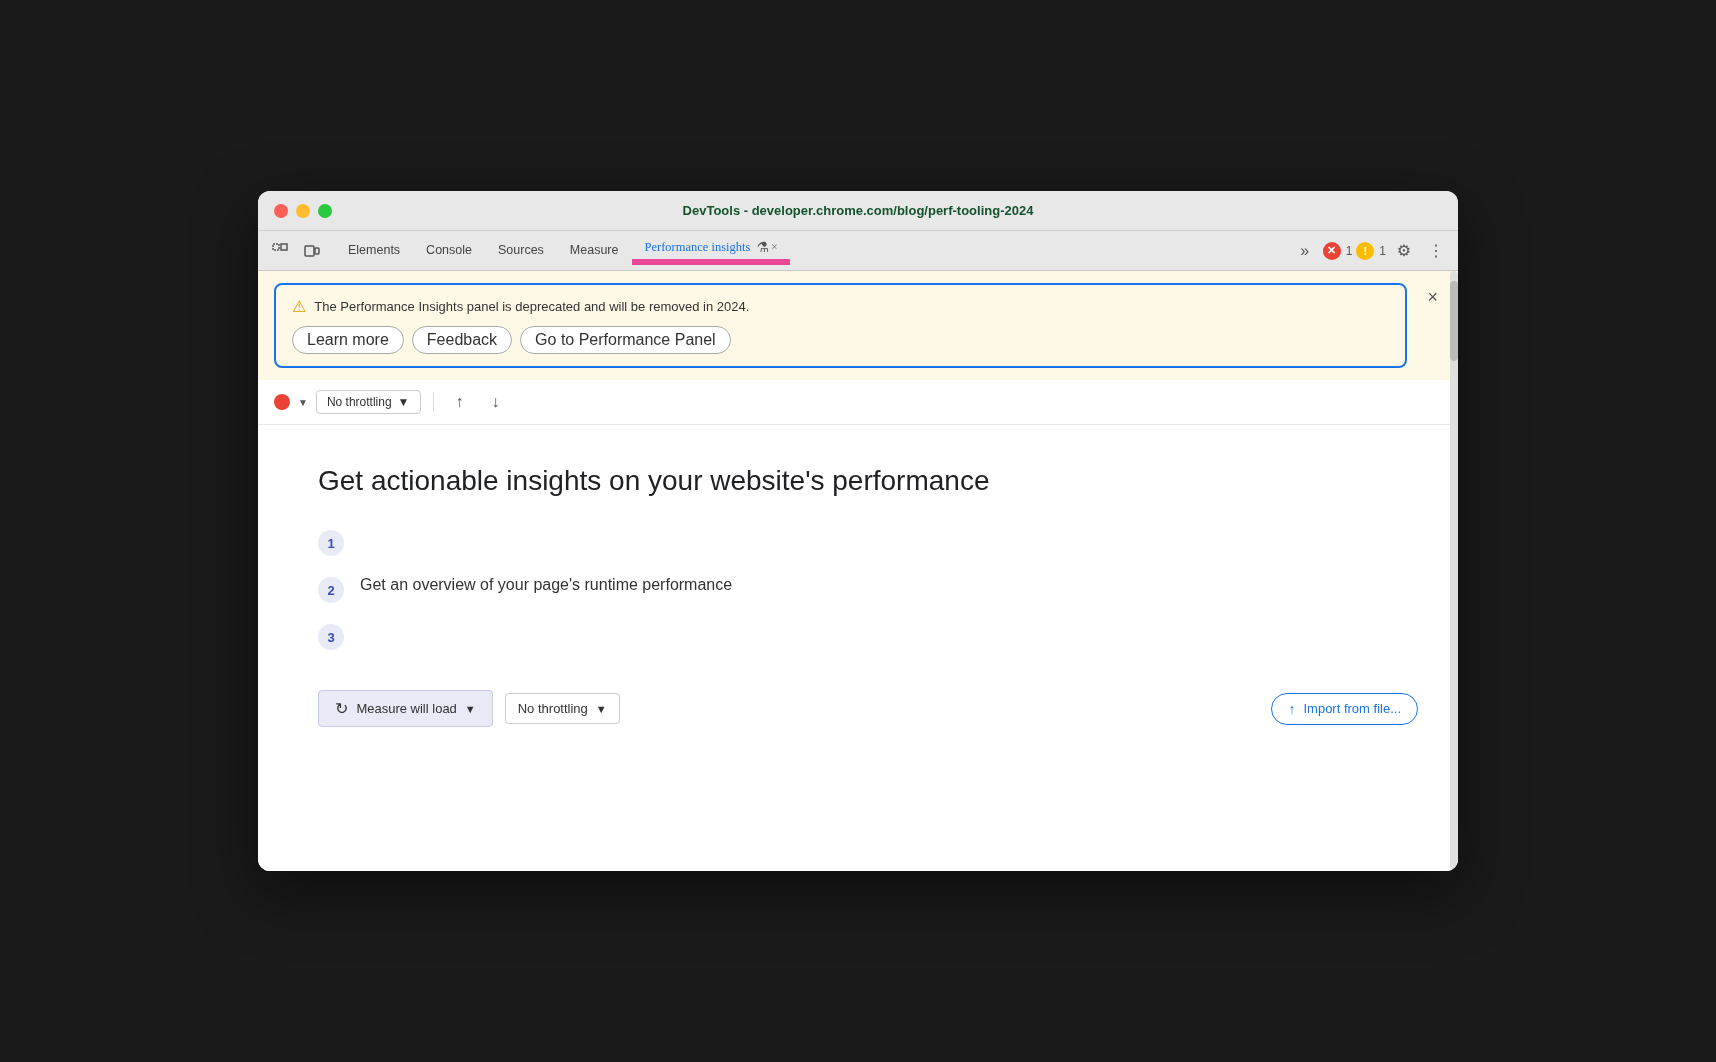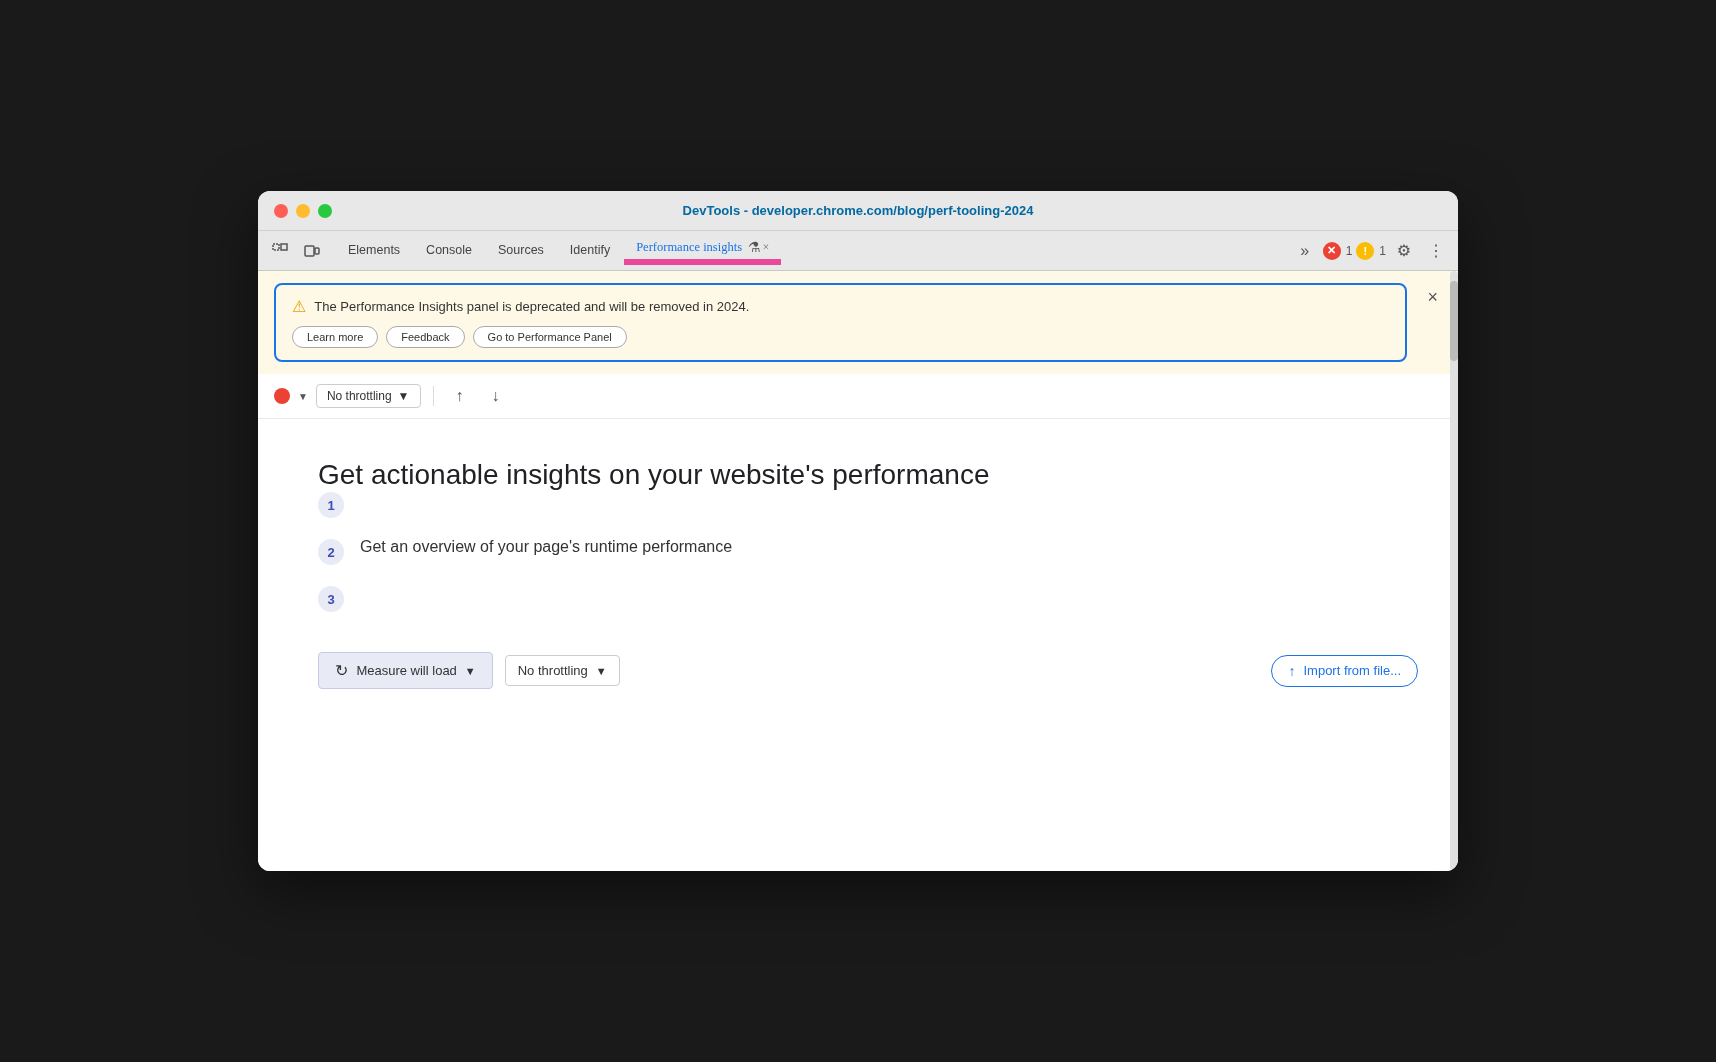--- a/index.html
+++ b/index.html
@@ -38,21 +38,21 @@
       width: 14px;
       height: 14px;
       border-radius: 50%;
     }
     .control-close { background: #ff5f57; }
     .control-minimize { background: #febc2e; }
     .control-maximize { background: #28c840; }
     .titlebar-text {
       font-size: 13px;
       font-weight: 600;
-      color: #0369a1;
+      color: #14532d;
     }
     
     .tabbar {
       background: #e8e8e8;
       display: flex;
       align-items: center;
       padding: 0 8px;
       border-bottom: 1px solid #c8c8c8;
       height: 40px;
       gap: 2px;
@@ -169,21 +169,21 @@
     }
     .banner-actions {
       display: flex;
       gap: 8px;
     }
     .banner-btn {
       padding: 4px 14px;
       border: 1px solid #aaa;
       border-radius: 20px;
       background: white;
-      font-size: 11px;
+      font-size: 16px;
       color: #333;
       cursor: pointer;
     }
     .close-btn {
       background: none;
       border: none;
       cursor: pointer;
       color: #555;
       font-size: 18px;
       padding: 4px;
@@ -232,20 +232,21 @@
       font-size: 16px;
     }
     
     .main-content {
       padding: 40px 40px 40px 60px;
     }
     .main-title {
       font-size: 28px;
       font-weight: 500;
       color: #202124;
+      margin-bottom: 32px;
     }
     .steps-list {
       list-style: none;
       margin-bottom: 40px;
     }
     .step-item {
       display: flex;
       align-items: flex-start;
       gap: 16px;
       margin-bottom: 20px;
@@ -364,21 +365,21 @@
     <div class="tab">
       <span>Elements</span>
     </div>
     <div class="tab">
       <span>Console</span>
     </div>
     <div class="tab">
       <span>Sources</span>
     </div>
     <div class="tab">
-      <span>Identify</span>
+      <span>Measure</span>
     </div>
     <div class="tab active">
       <span>Performance insights</span>
       <span style="margin-left:6px; font-size:14px; color:#555; cursor:pointer;">⚗</span>
       <span style="margin-left:2px; font-size:12px; color:#777; cursor:pointer;">×</span>
     </div>
 
     <div class="tab-right">
       <div class="icon-btn">
         <span>»</span>

